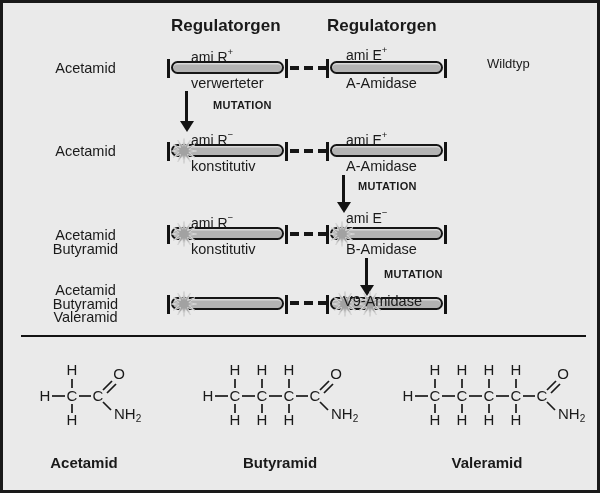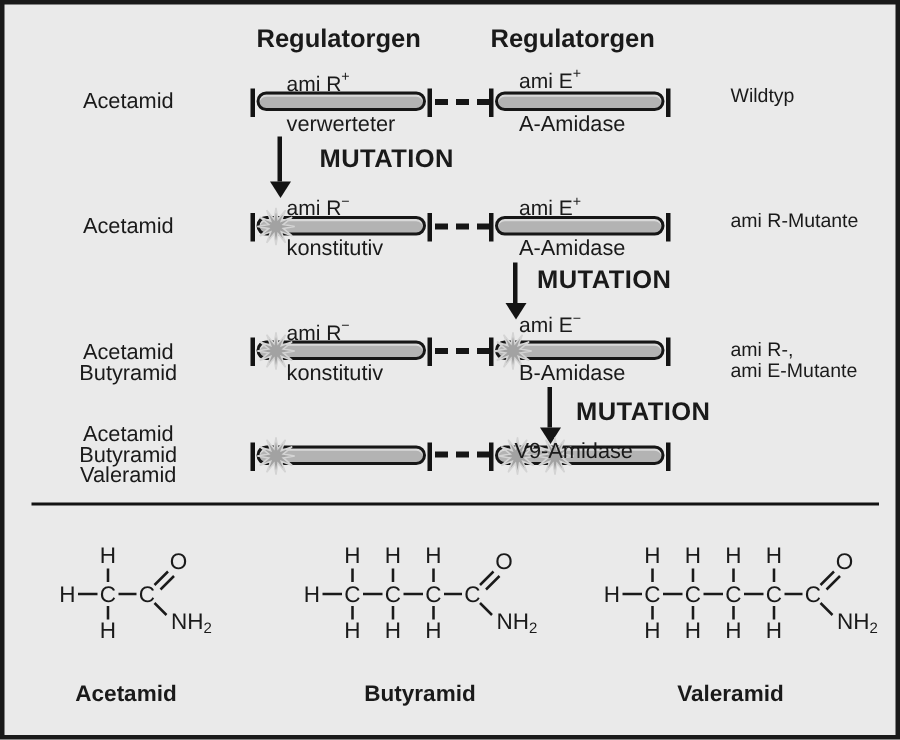--- a/index.html
+++ b/index.html
@@ -33,21 +33,21 @@
   .bar::after{right:-6px;}
   .dash{
     width:37px;height:4px;
     background:repeating-linear-gradient(90deg,#161616 0 9px,transparent 9px 14px);
   }
   .arrow{width:3px;background:#131313;}
   .arrow::after{
     content:'';position:absolute;top:100%;left:50%;transform:translateX(-50%);
     border:7px solid transparent;border-top:11px solid #131313;border-bottom:0;
   }
-  .mut{font-weight:bold;font-size:17px;line-height:13px;letter-spacing:.3px;white-space:nowrap;text-align:right;}
+  .mut{font-weight:bold;font-size:11px;line-height:13px;letter-spacing:.3px;white-space:nowrap;text-align:right;}
   .star{pointer-events:none;}
   .divider{height:2px;background:#131313;}
   .mol-name{width:120px;text-align:center;font-weight:bold;font-size:15px;line-height:15px;}
   svg text{font-family:"Liberation Sans","DejaVu Sans",sans-serif;}
 </style>
 </head>
 <body>
 
 <div class="stage">
 
@@ -83,23 +83,20 @@
   <div class="abs gene-top" style="left:188px;top:126px"><span>ami R</span><sup>−</sup></div>
   <div class="abs bar" style="left:168px;top:141px"></div>
   <svg class="abs star" style="left:168px;top:135px" width="26" height="26">
       <use href="#starburst"></use>
     </svg>
   <div class="abs gene-bot" style="left:188px;top:156px">konstitutiv</div>
   <div class="abs dash" style="left:287px;top:146px"></div>
   <div class="abs gene-top" style="left:343px;top:126px"><span>ami E</span><sup>+</sup></div>
   <div class="abs bar" style="left:327px;top:141px"></div>
   <div class="abs gene-bot" style="left:343px;top:156px">A-Amidase</div>
-  <div class="abs right-lab" style="top:137px">
-    <div>ami R-Mutante</div>
-  </div>
 
   <div class="abs arrow" style="left:339px;top:172px;height:27px"></div>
   <div class="abs mut" style="left:355px;top:177px">MUTATION</div>
 
   <div class="abs sub" style="top:226px">
     <div>Acetamid</div>
     <div>Butyramid</div>
   </div>
   <div class="abs gene-top" style="left:188px;top:209px"><span>ami R</span><sup>−</sup></div>
   <div class="abs bar" style="left:168px;top:224px"></div>
@@ -107,24 +104,20 @@
       <use href="#starburst"></use>
     </svg>
   <div class="abs gene-bot" style="left:188px;top:239px">konstitutiv</div>
   <div class="abs dash" style="left:287px;top:229px"></div>
   <div class="abs gene-top" style="left:343px;top:204px"><span>ami E</span><sup>−</sup></div>
   <div class="abs bar" style="left:327px;top:224px"></div>
   <svg class="abs star" style="left:326px;top:218px" width="26" height="26">
       <use href="#starburst"></use>
     </svg>
   <div class="abs gene-bot" style="left:343px;top:239px">B-Amidase</div>
-  <div class="abs right-lab" style="top:223px">
-    <div>ami R-,</div>
-    <div>ami E-Mutante</div>
-  </div>
 
   <div class="abs arrow" style="left:362px;top:255px;height:27px"></div>
   <div class="abs mut" style="left:381px;top:265px">MUTATION</div>
 
   <div class="abs sub" style="top:281px">
     <div>Acetamid</div>
     <div>Butyramid</div>
     <div>Valeramid</div>
   </div>
   <div class="abs bar" style="left:168px;top:294px"></div>

